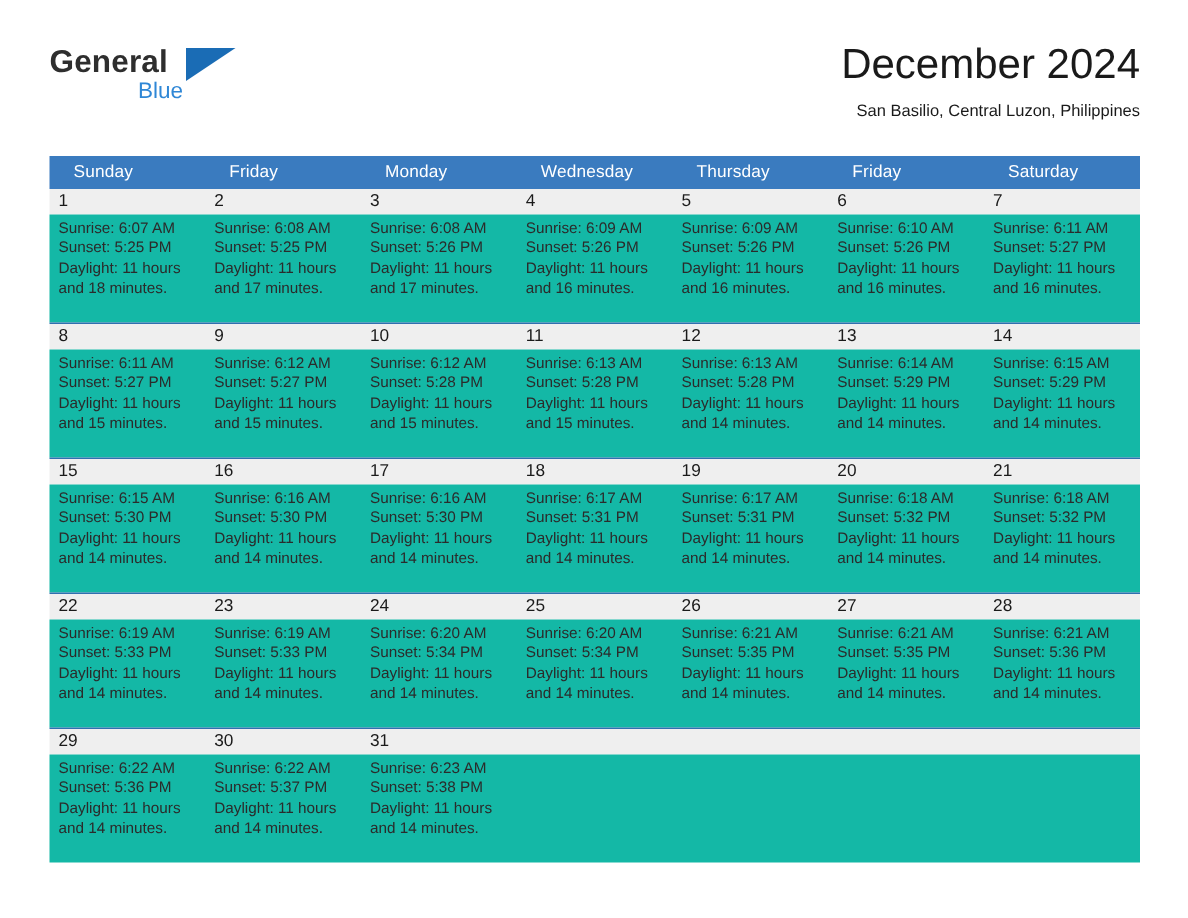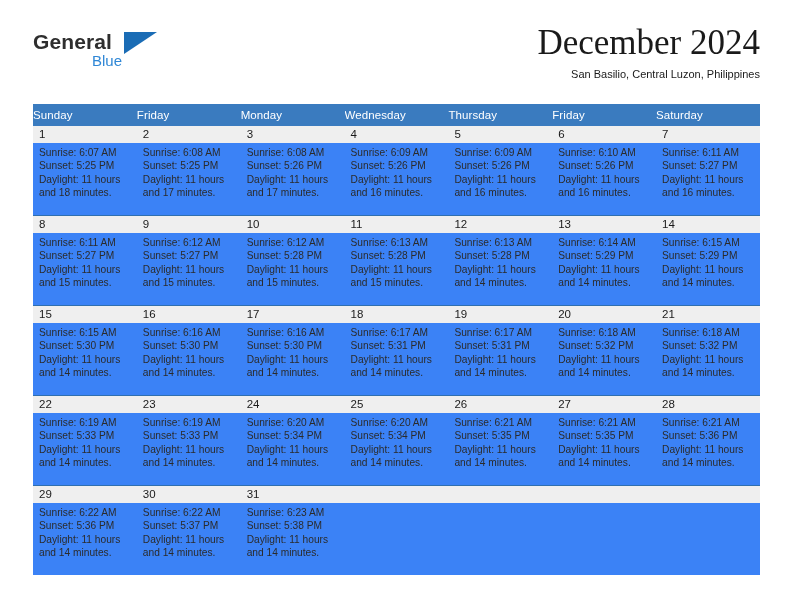--- a/index.html
+++ b/index.html
@@ -65,26 +65,25 @@
     font-family: "Liberation Sans", sans-serif;
   }
 
   .titles {
     position: absolute;
     right: 0;
     top: 0;
     text-align: right;
   }
   .month-title {
-    font-size: 35px;
+    font-size: 28px;
     color: #1a1a1a;
     line-height: 34px;
     white-space: nowrap;
     font-weight: normal;
-    font-family: Liberation Serif, serif;
   }
   .location {
     font-size: 11px;
     color: #1a1a1a;
     line-height: 20px;
     margin-top: 4px;
     white-space: nowrap;
   }
 
   
@@ -97,21 +96,21 @@
   .weekday-row {
     display: flex;
     width: 727px;
     background: #3a7bbf;
     height: 22px;
   }
   .weekday {
     flex: 0 0 103.857px;
     width: 103.857px;
     box-sizing: border-box;
-    padding-left: 0;
+    padding-left: 16px;
     color: #ffffff;
     font-size: 11.5px;
     line-height: 22px;
     letter-spacing: 0.1px;
     overflow: hidden;
     white-space: nowrap;
   }
 
   .week {
     width: 727px;
@@ -135,21 +134,21 @@
     font-size: 11.5px;
     line-height: 17px;
     color: #1a1a1a;
     overflow: hidden;
     white-space: nowrap;
   }
   .detail-row {
     display: flex;
     width: 727px;
     height: 72px;
-    background: #3b82f6;
+    background: #14b8a6;
   }
   .detail {
     flex: 0 0 103.857px;
     width: 103.857px;
     box-sizing: border-box;
     padding: 3px 5px 0 6px;
     font-size: 10.2px;
     line-height: 13.3px;
     color: #2b2b2b;
     overflow: hidden;

